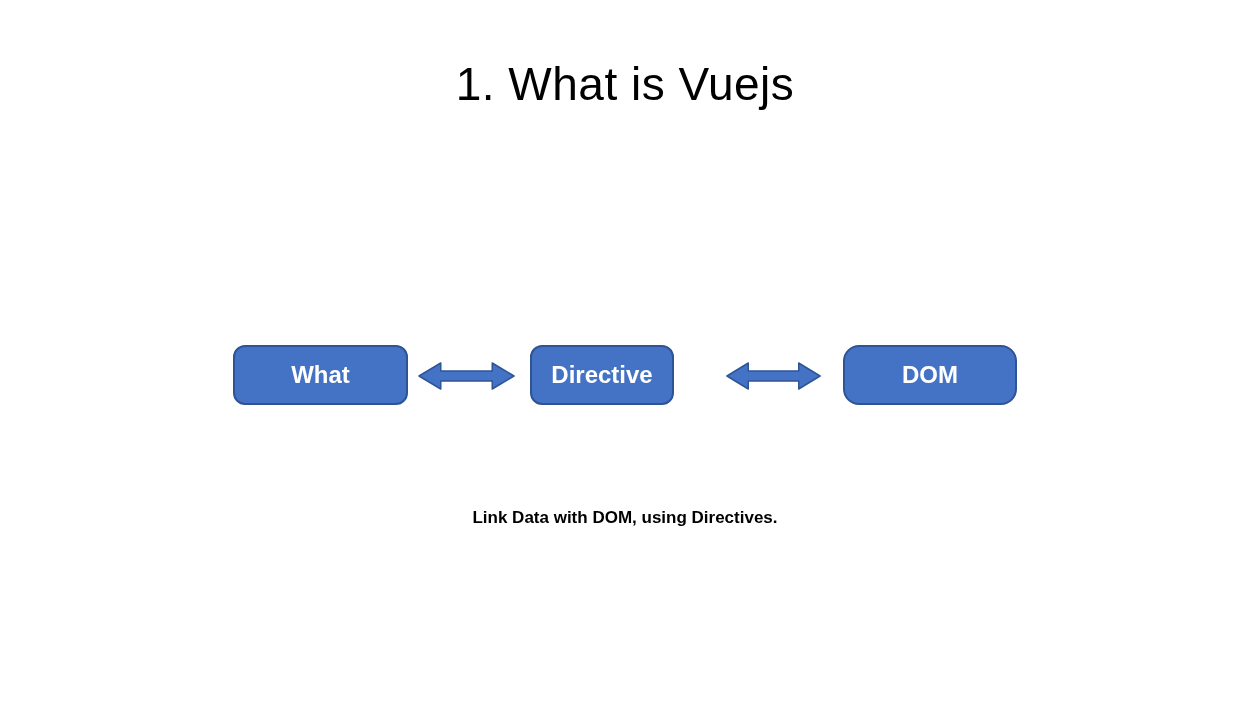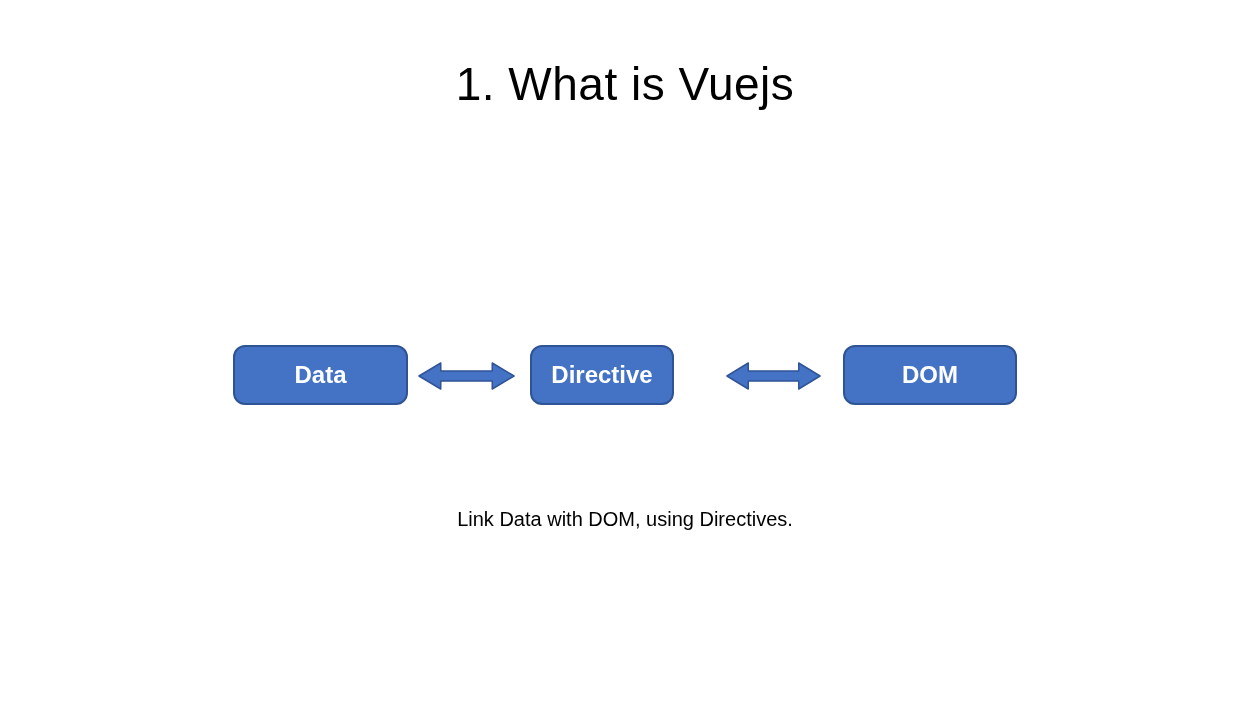--- a/index.html
+++ b/index.html
@@ -42,52 +42,52 @@
     border-radius: 12px;
     display: flex;
     align-items: center;
     justify-content: center;
     color: var(--box-text);
     font-size: 24px;
     font-weight: 700;
   }
   #box-data      { left: 233px; width: 175px; }
   #box-directive { left: 530px; width: 144px; }
-  #box-dom       { left: 843px; width: 174px; }
+  #box-dom       { left: 843px; width: 174px; border-radius: 16px; }
   .arrow {
     position: absolute;
     top: 361px;
     height: 30px;
   }
   #arrow-1 { left: 417px; width: 99px; }
   #arrow-2 { left: 725px; width: 97px; }
   .arrow polygon {
     fill: var(--arrow-fill);
     stroke: var(--arrow-border);
     stroke-width: 1.5;
     stroke-linejoin: round;
   }
   .slide-caption {
     position: absolute;
     top: 508px; left: 0; width: 100%;
     text-align: center;
-    font-size: 20px;
-    font-weight: 400;
+    font-size: 17px;
+    font-weight: 700;
     color: var(--text-dark);
   }
 </style>
 </head>
 <body>
 
 <div class="slide">
 
   <div class="slide-title">1. What is Vuejs</div>
 
   <div class="node-box" id="box-data">
-    <span>Data</span>
+    <span>What</span>
   </div>
 
   <svg class="arrow" id="arrow-1" viewBox="0 0 100 30" preserveAspectRatio="none">
     <polygon points="2,15 24,2 24,10 76,10 76,2 98,15 76,28 76,20 24,20 24,28"></polygon>
   </svg>
 
   <div class="node-box" id="box-directive">
     <span>Directive</span>
   </div>
 

